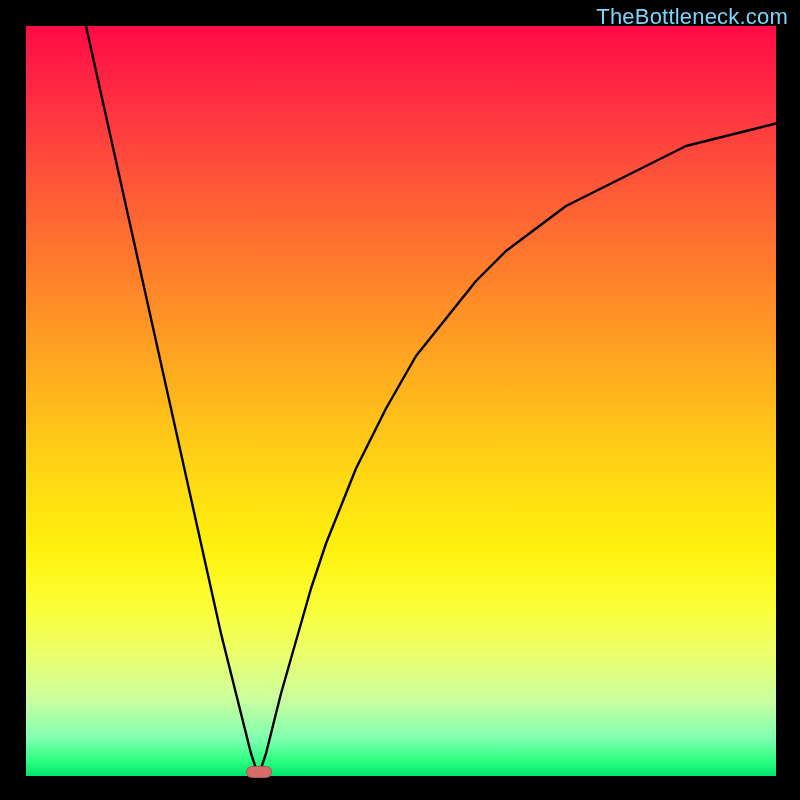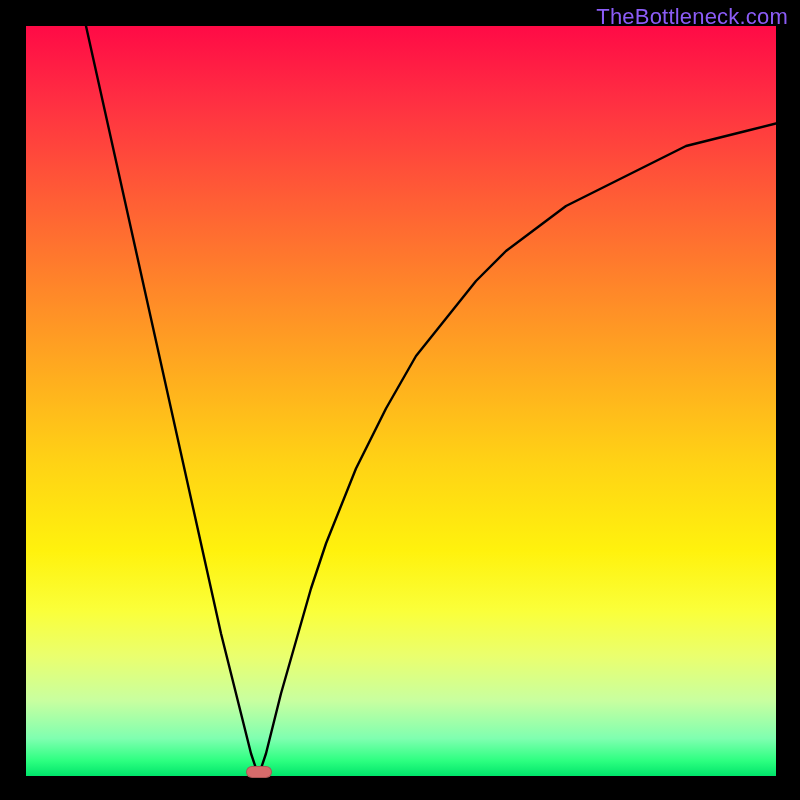--- a/index.html
+++ b/index.html
@@ -30,21 +30,21 @@
       #c8ffa0 90%,
       #7fffb0 95%,
       #2cff80 98%,
       #00e46a 100%
     );
   }
   .watermark {
     position: absolute;
     top: 4px;
     right: 12px;
-    color: #8b5cf6;
+    color: #7dd3fc;
     font-size: 22px;
     font-weight: 500;
     letter-spacing: 0.2px;
     z-index: 5;
   }
   svg.curve {
     position: absolute;
     left: 0;
     top: 0;
     width: 750px;

